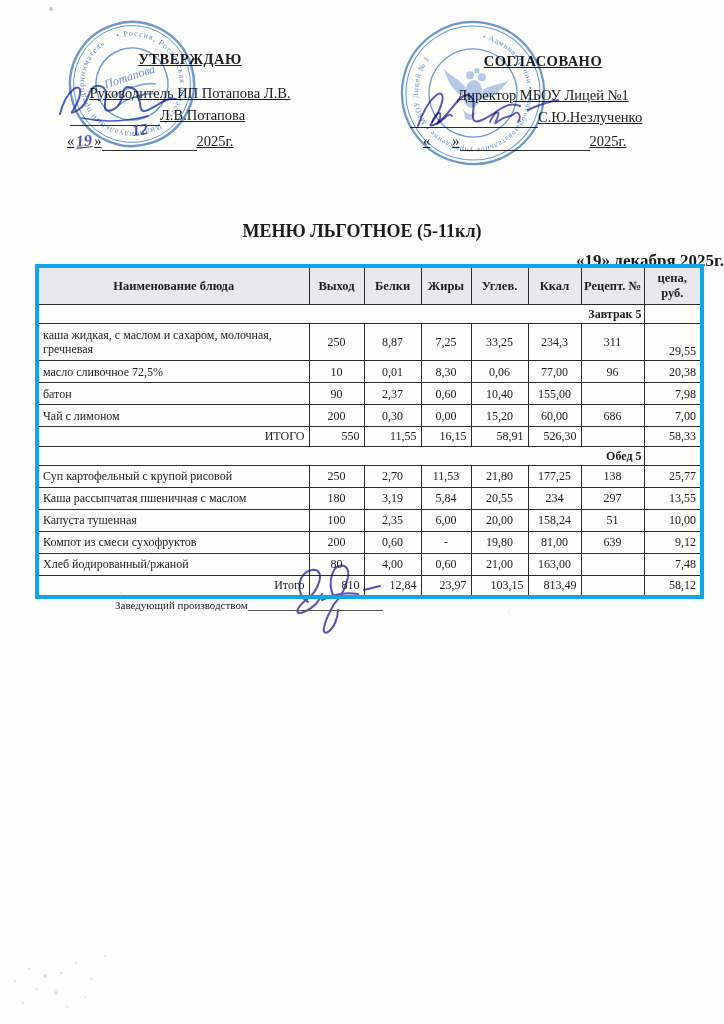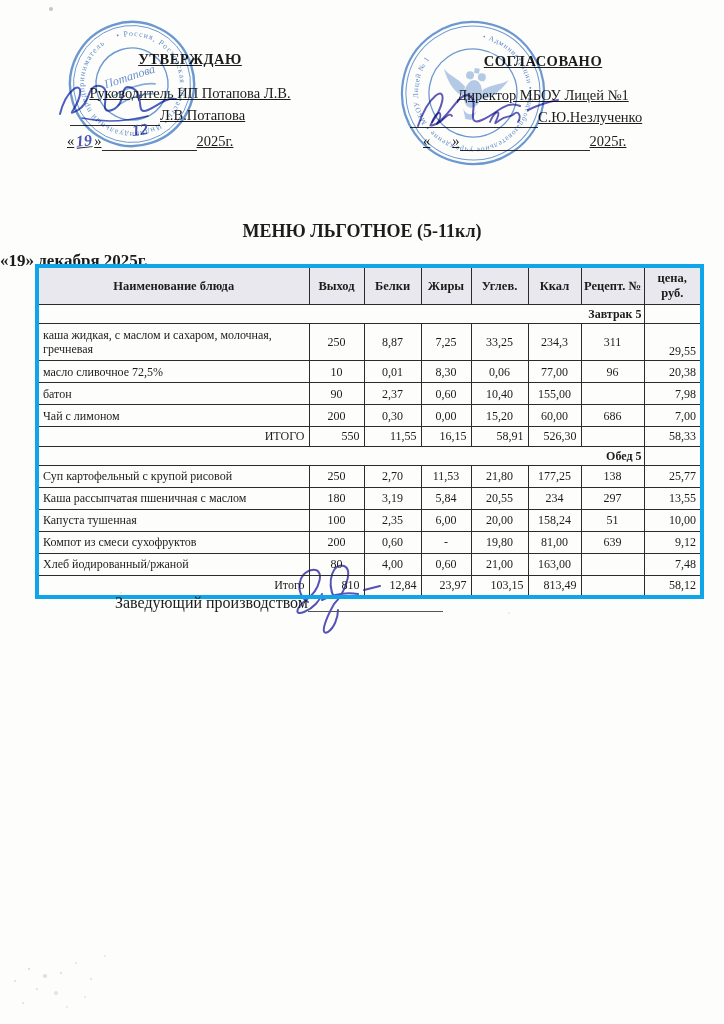--- a/index.html
+++ b/index.html
@@ -28,21 +28,21 @@
   .u-date-r{width:130px;}
   .ink{font-style:italic;font-weight:bold;color:#4a55b5;}
   .ink-day{display:inline-block;transform:rotate(-6deg);font-size:16px;padding:0 2px;}
   .ink-month{position:absolute;left:30px;top:-16px;font-size:16px;transform:rotate(-8deg);}
   
   .stamp{position:absolute;mix-blend-mode:multiply;opacity:.82;}
   .sig{position:absolute;mix-blend-mode:multiply;}
   
   .doc-title{position:absolute;left:0;right:0;top:221px;text-align:center;
     font-size:18px;font-weight:bold;}
-  .doc-date{position:absolute;left:0;right:0;top:251px;text-align:left;
+  .doc-date{position:absolute;left:0;right:0;top:251px;text-align:right;
     font-size:17px;font-weight:bold;}
   
   table.menu{
     position:absolute;left:35px;top:264px;width:665px;
     border-collapse:collapse;table-layout:fixed;
     font-size:12px;line-height:1.2;
     border:4px solid #0ea5e9;
   }
   table.menu th,table.menu td{
     border:1px solid #2b2b2b;padding:2px 4px;vertical-align:middle;
@@ -56,21 +56,21 @@
   td.c-name{text-align:left;}
   td.c-num{text-align:center;}
   td.c-price{text-align:right;padding-right:6px;}
   tr.section-row td{font-weight:bold;text-align:right;padding:2px;}
   tr.total-row td{font-weight:normal;text-align:right;}
   tr.item-row td{height:17px;}
   tr.tall td{height:32px;}
   tr.tall td.c-price{vertical-align:bottom;}
   
   .footer-row{position:absolute;left:115px;top:594px;display:flex;align-items:flex-end;
-    font-size:16px;}
+    font-size:11px;}
   .u-foot{width:135px;border-bottom:1.5px solid #555;height:16px;display:inline-block;}
   
   .speckles{position:absolute;left:0;top:0;width:2px;height:2px;background:transparent;
     border-radius:50%;opacity:.55;
     box-shadow:
       50px 8px 0 1px #9a9a9a,
       28px 968px 0 0 #b9b9b9, 44px 975px 0 1px #c6c6c6, 60px 972px 0 0 #bdbdbd,
       75px 962px 0 0 #cacaca, 36px 988px 0 0 #c2c2c2, 55px 992px 0 1px #cfcfcf,
       90px 978px 0 0 #c6c6c6, 22px 1002px 0 0 #c9c9c9, 66px 1006px 0 0 #d0d0d0,
       104px 955px 0 0 #d2d2d2, 84px 996px 0 0 #cccccc, 14px 980px 0 0 #c6c6c6,

